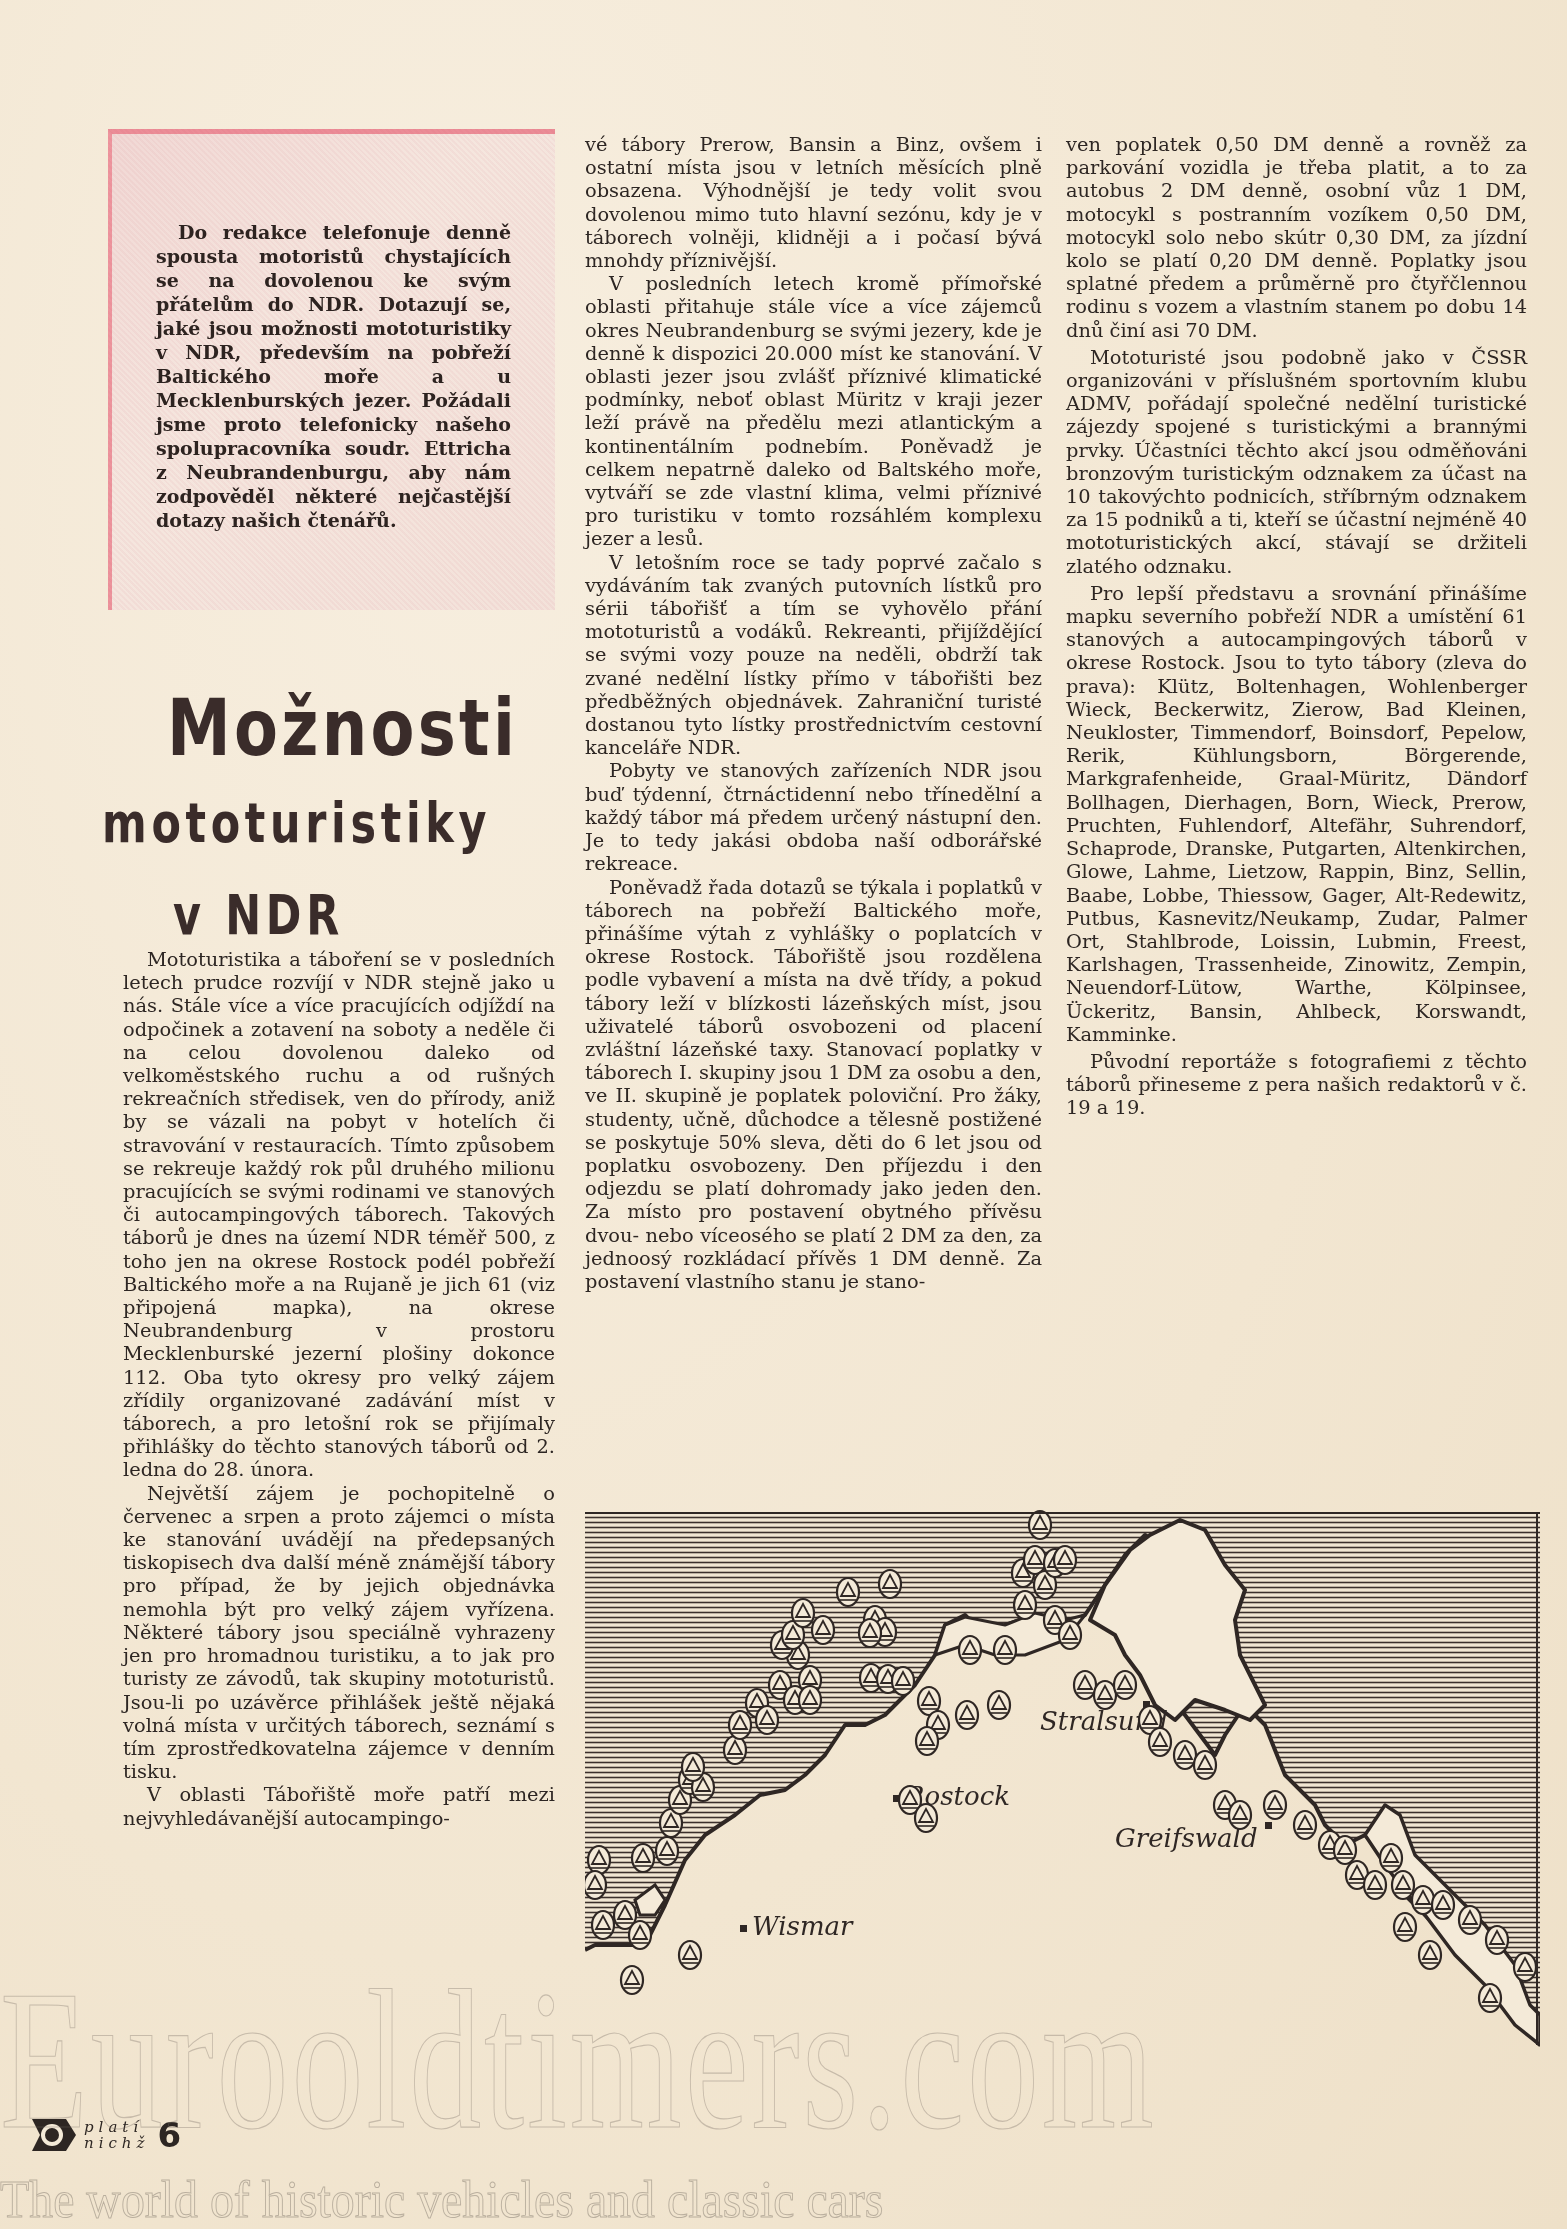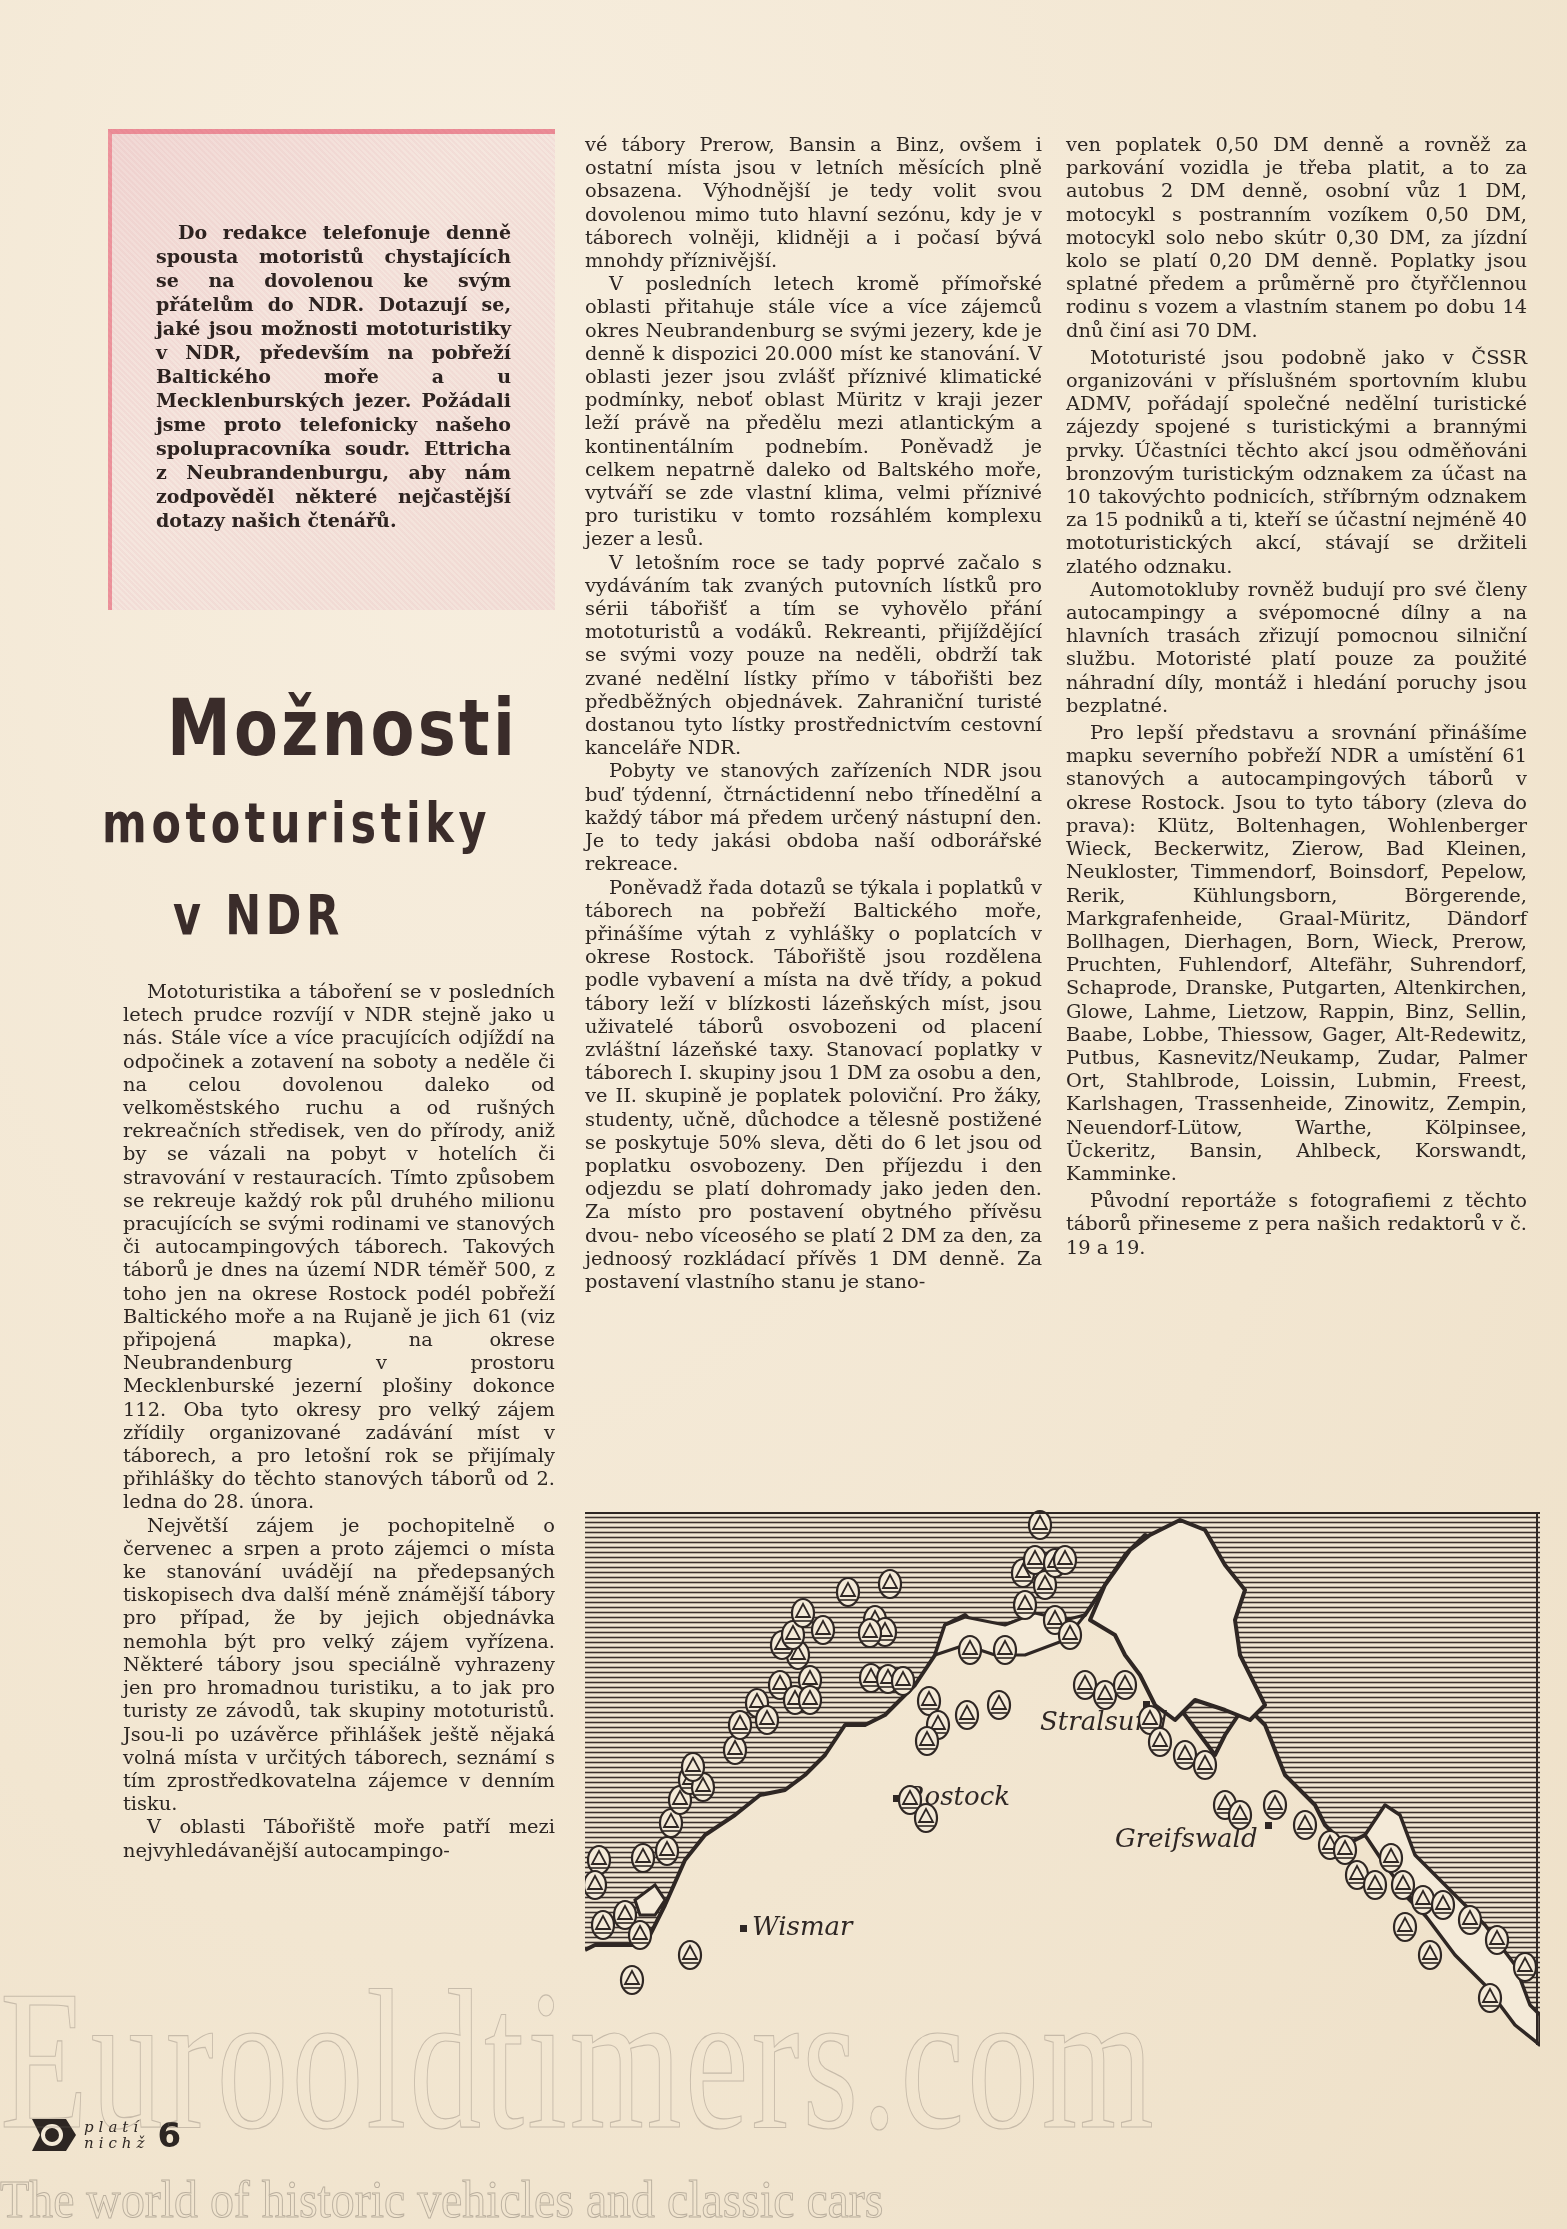--- a/index.html
+++ b/index.html
@@ -4,21 +4,21 @@
 <style>
   html,body{margin:0;padding:0;}
   body{width:1567px;height:2229px;background:#f4ead8;position:relative;overflow:hidden;
        font-family:"DejaVu Serif","Liberation Serif",serif;color:#2d2623;}
   .page{position:absolute;inset:0;background:
         radial-gradient(ellipse at 30% 20%, #f7eedf 0%, #f2e6d1 60%, #eee0c8 100%);}
   .col{position:absolute;font-size:19.4px;line-height:23.2px;text-align:justify;hyphens:none;}
   .col p{margin:0;text-indent:24px;}
   .col p.noindent{text-indent:0;}
   .col p + p{}
-  .col-a{left:123px;top:980px;width:432px;}
+  .col-a{left:123px;top:948px;width:432px;}
   .col-b{left:585px;top:133px;width:457px;}
   .col-c{left:1066px;top:133px;width:461px;}
   .box{position:absolute;left:108px;top:129px;width:443px;height:476px;
        background:
         repeating-linear-gradient(45deg, rgba(210,120,130,0.08) 0 2px, transparent 2px 4px),
         linear-gradient(135deg,#f1d8d5 0%,#f5e6de 40%,#f3e2da 100%);
        border-top:5px solid rgba(228,70,95,0.55);border-left:4px solid rgba(228,70,95,0.5);}
   .box-text{position:absolute;left:44px;top:86px;width:355px;font-weight:bold;
             font-size:19px;line-height:24px;text-align:justify;color:#2d2320;
             font-family:"DejaVu Serif",serif;}
@@ -68,21 +68,20 @@
   <p class="noindent">vé tábory Prerow, Bansin a Binz, ovšem i ostatní místa jsou v letních měsících plně obsazena. Výhodnější je tedy volit svou dovolenou mimo tuto hlavní sezónu, kdy je v táborech volněji, klidněji a i počasí bývá mnohdy příznivější.</p>
   <p>V posledních letech kromě přímořské oblasti přitahuje stále více a více zájemců okres Neubrandenburg se svými jezery, kde je denně k dispozici 20.000 míst ke stanování. V oblasti jezer jsou zvlášť příznivé klimatické podmínky, neboť oblast Müritz v kraji jezer leží právě na předělu mezi atlantickým a kontinentálním podnebím. Poněvadž je celkem nepatrně daleko od Baltského moře, vytváří se zde vlastní klima, velmi příznivé pro turistiku v tomto rozsáhlém komplexu jezer a lesů.</p>
   <p>V letošním roce se tady poprvé začalo s vydáváním tak zvaných putovních lístků pro sérii tábořišť a tím se vyhovělo přání mototuristů a vodáků. Rekreanti, přijíždějící se svými vozy pouze na neděli, obdrží tak zvané nedělní lístky přímo v tábořišti bez předběžných objednávek. Zahraniční turisté dostanou tyto lístky prostřednictvím cestovní kanceláře NDR.</p>
   <p>Pobyty ve stanových zařízeních NDR jsou buď týdenní, čtrnáctidenní nebo třínedělní a každý tábor má předem určený nástupní den. Je to tedy jakási obdoba naší odborářské rekreace.</p>
   <p>Poněvadž řada dotazů se týkala i poplatků v táborech na pobřeží Baltického moře, přinášíme výtah z vyhlášky o poplatcích v okrese Rostock. Tábořiště jsou rozdělena podle vybavení a místa na dvě třídy, a pokud tábory leží v blízkosti lázeňských míst, jsou uživatelé táborů osvobozeni od placení zvláštní lázeňské taxy. Stanovací poplatky v táborech I. skupiny jsou 1 DM za osobu a den, ve II. skupině je poplatek poloviční. Pro žáky, studenty, učně, důchodce a tělesně postižené se poskytuje 50% sleva, děti do 6 let jsou od poplatku osvobozeny. Den příjezdu i den odjezdu se platí dohromady jako jeden den. Za místo pro postavení obytného přívěsu dvou- nebo víceosého se platí 2 DM za den, za jednoosý rozkládací přívěs 1 DM denně. Za postavení vlastního stanu je stano-</p>
 </div>
 
 <div class="col col-c">
   <p class="noindent">ven poplatek 0,50 DM denně a rovněž za parkování vozidla je třeba platit, a to za autobus 2 DM denně, osobní vůz 1 DM, motocykl s postranním vozíkem 0,50 DM, motocykl solo nebo skútr 0,30 DM, za jízdní kolo se platí 0,20 DM denně. Poplatky jsou splatné předem a průměrně pro čtyřčlennou rodinu s vozem a vlastním stanem po dobu 14 dnů činí asi 70 DM.</p>
   <p style="margin-top:4px">Mototuristé jsou podobně jako v ČSSR organizováni v příslušném sportovním klubu ADMV, pořádají společné nedělní turistické zájezdy spojené s turistickými a brannými prvky. Účastníci těchto akcí jsou odměňováni bronzovým turistickým odznakem za účast na 10 takovýchto podnicích, stříbrným odznakem za 15 podniků a ti, kteří se účastní nejméně 40 mototuristických akcí, stávají se držiteli zlatého odznaku.</p>
-  <p>Automotokluby rovněž budují pro své členy autocampingy a svépomocné dílny a na hlavních trasách zřizují pomocnou silniční službu. Motoristé platí pouze za použité náhradní díly, montáž i hledání poruchy jsou bezplatné.</p>
   <p style="margin-top:4px">Pro lepší představu a srovnání přinášíme mapku severního pobřeží NDR a umístění 61 stanových a autocampingových táborů v okrese Rostock. Jsou to tyto tábory (zleva do prava): Klütz, Boltenhagen, Wohlenberger Wieck, Beckerwitz, Zierow, Bad Kleinen, Neukloster, Timmendorf, Boinsdorf, Pepelow, Rerik, Kühlungsborn, Börgerende, Markgrafenheide, Graal-Müritz, Dändorf Bollhagen, Dierhagen, Born, Wieck, Prerow, Pruchten, Fuhlendorf, Altefähr, Suhrendorf, Schaprode, Dranske, Putgarten, Altenkirchen, Glowe, Lahme, Lietzow, Rappin, Binz, Sellin, Baabe, Lobbe, Thiessow, Gager, Alt-Redewitz, Putbus, Kasnevitz/Neukamp, Zudar, Palmer Ort, Stahlbrode, Loissin, Lubmin, Freest, Karlshagen, Trassenheide, Zinowitz, Zempin, Neuendorf-Lütow, Warthe, Kölpinsee, Ückeritz, Bansin, Ahlbeck, Korswandt, Kamminke.</p>
   <p style="margin-top:4px">Původní reportáže s fotografiemi z těchto táborů přineseme z pera našich redaktorů v č. 19 a 19.</p>
 </div>
 
 <div class="map">
   <svg width="955" height="555" viewBox="0 0 955 555">
     <defs>
       <pattern id="hatch" width="10" height="5" patternUnits="userSpaceOnUse">
         <rect width="10" height="5" fill="#f1e6d3"></rect>
         <line x1="0" y1="2.5" x2="10" y2="2.5" stroke="#3b302c" stroke-width="1.6"></line>

